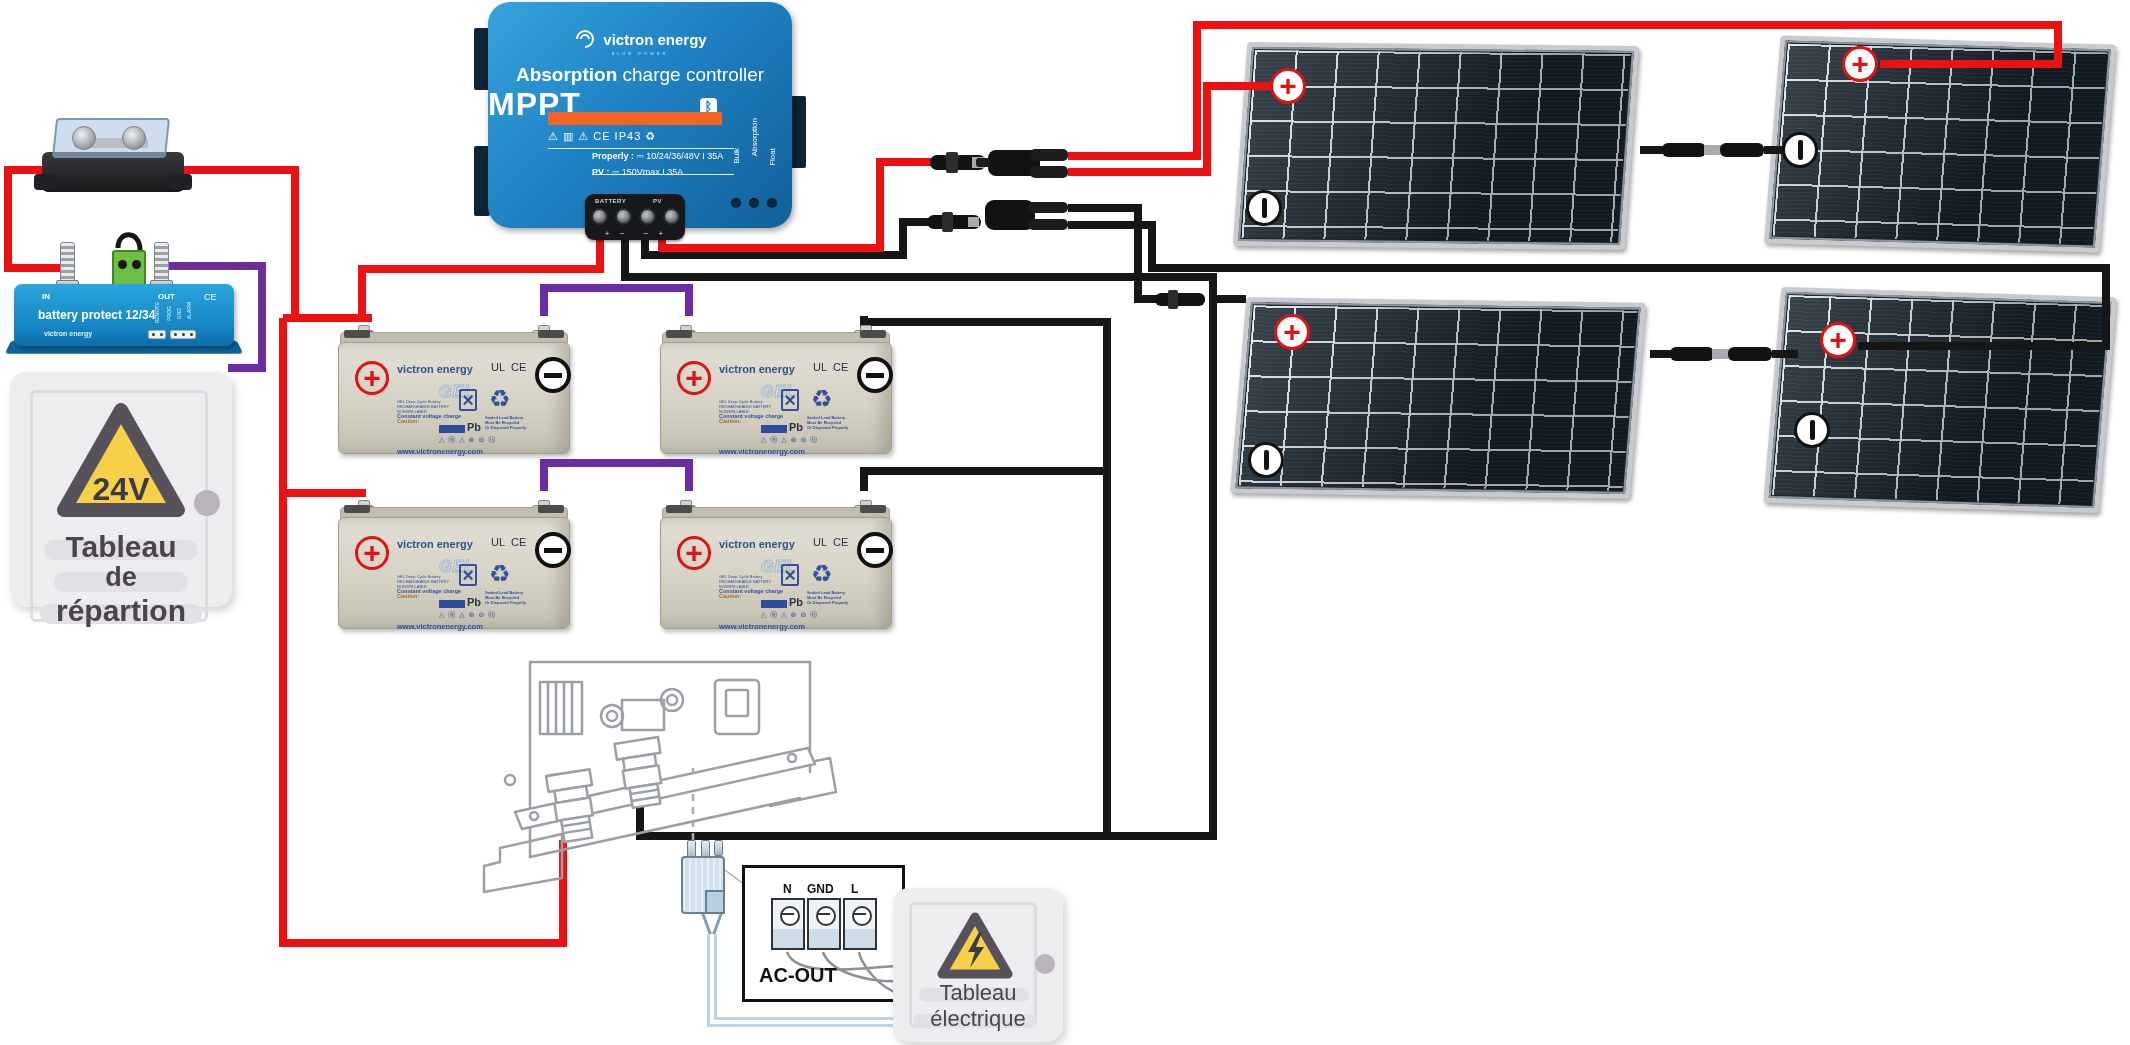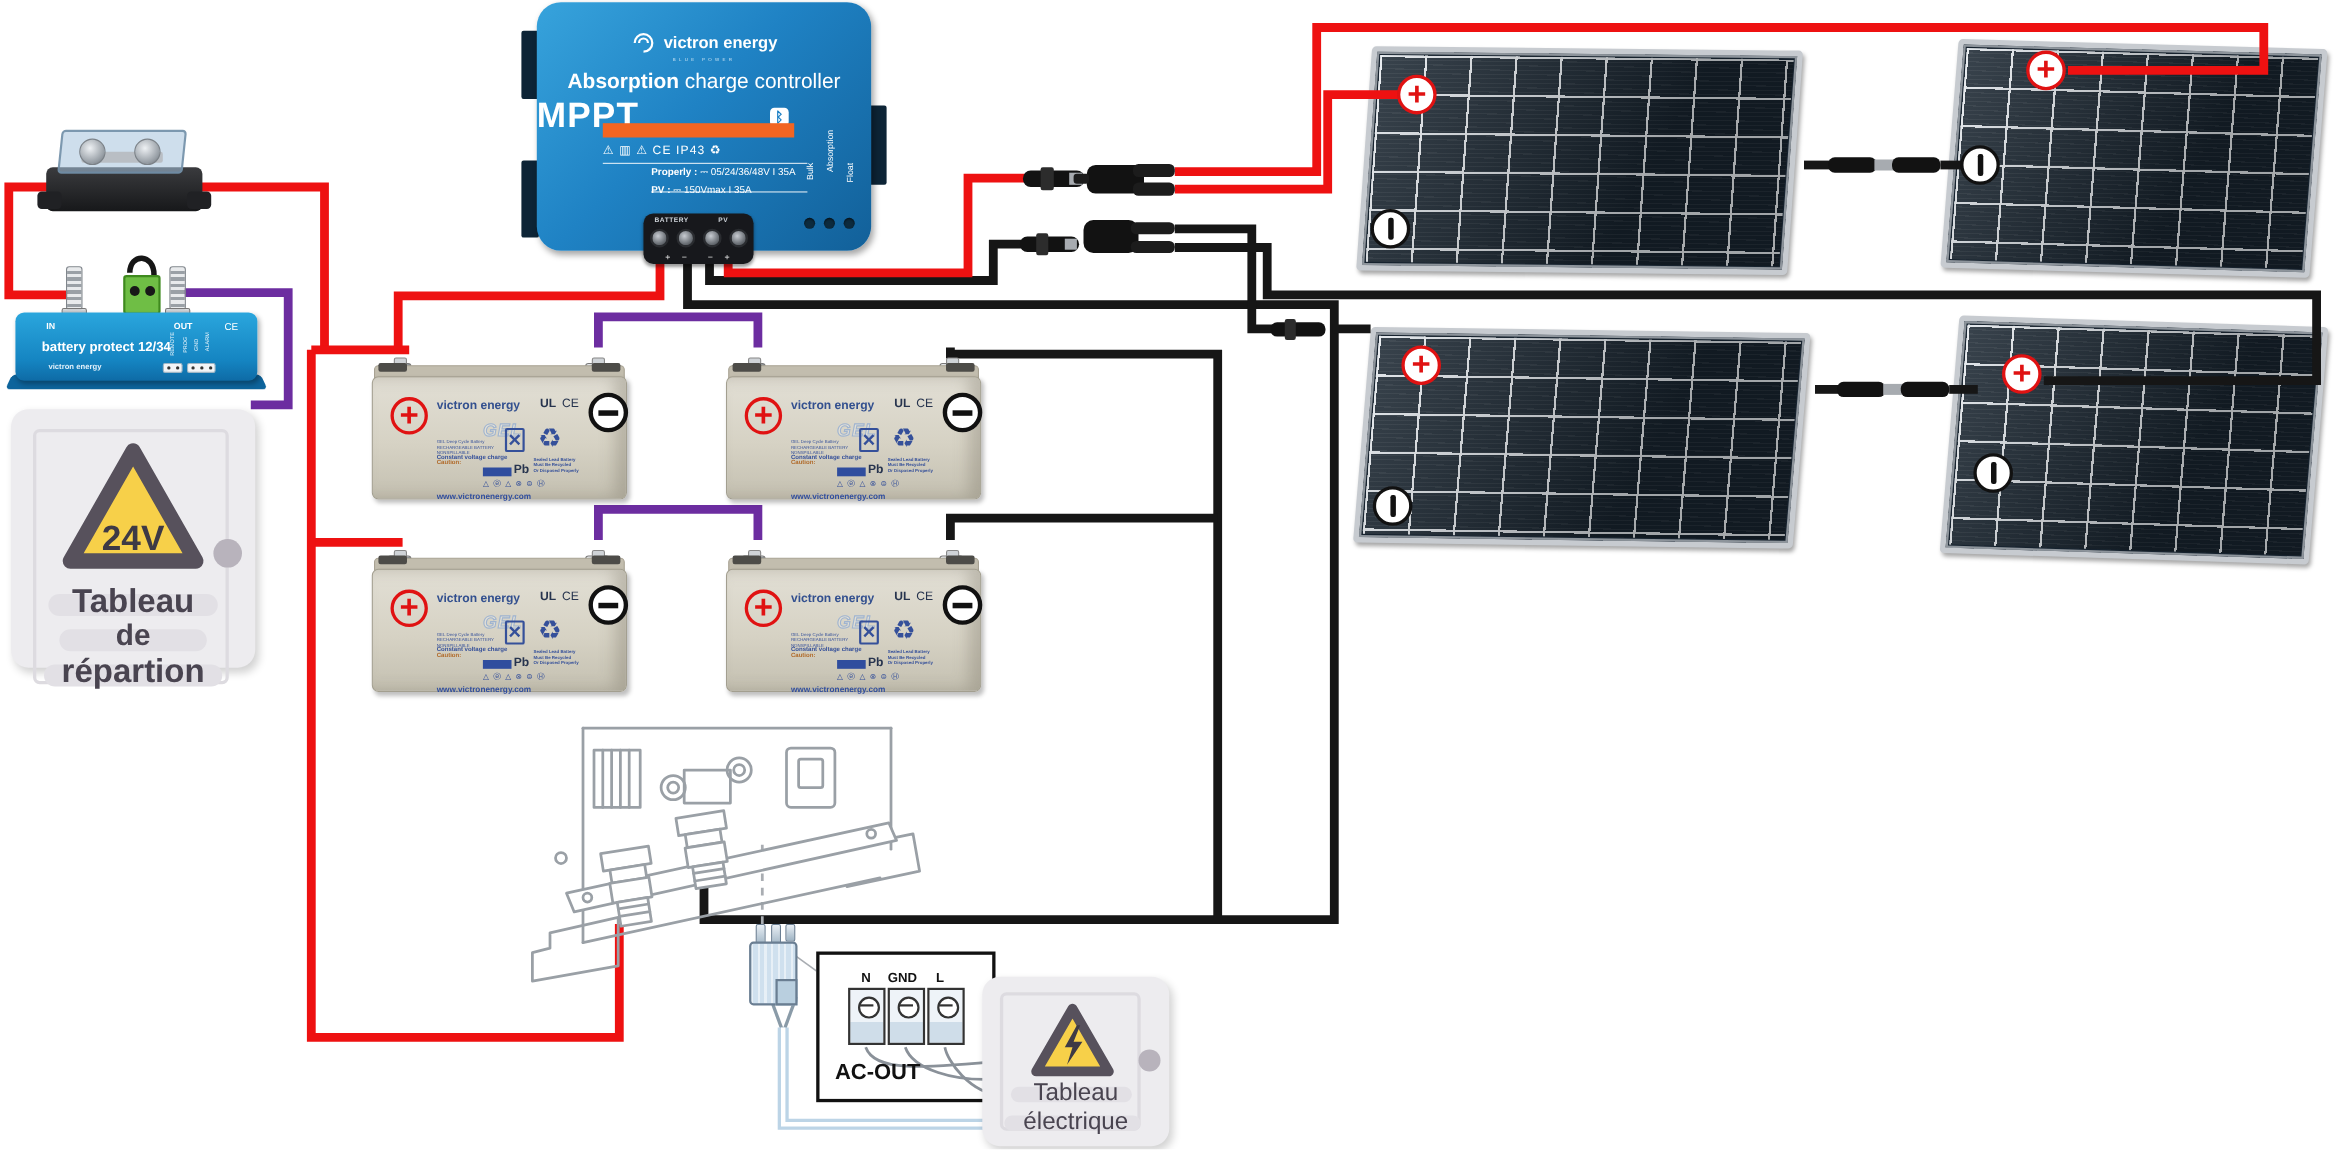--- a/index.html
+++ b/index.html
@@ -130,21 +130,21 @@
   .battery .bminus{position:absolute;left:196px;top:14px;width:36px;height:36px;border-radius:50%;
       border:4px solid #111;background:#fff;display:flex;align-items:center;justify-content:center;}
   .battery .bminus i{width:18px;height:5px;background:#111;display:block;}
   .battery .vlogo{position:absolute;left:58px;top:20px;color:#33508f;font-size:11px;font-weight:bold;white-space:nowrap;}
   .battery .gel{position:absolute;left:100px;top:40px;font-size:16px;font-weight:bold;font-style:italic;
       color:rgba(255,255,255,.25);-webkit-text-stroke:1px #9fb4d0;letter-spacing:1px;}
   .battery .micro{position:absolute;left:58px;top:56px;color:#35509a;font-size:4px;line-height:5px;white-space:nowrap;}
   .battery .ctitle{font-size:5.5px;font-weight:bold;}
   .battery .caution{color:#b06a2a;font-weight:bold;font-size:5.5px;}
   .battery .url{position:absolute;left:58px;top:104px;color:#2f4d9e;font-size:7.5px;font-weight:bold;}
-  .battery .ul{position:absolute;left:152px;top:18px;color:#27344e;font-size:11px;font-weight:bold;}
+  .battery .ul{position:absolute;left:152px;top:18px;color:#27344e;font-size:11px;font-weight:normal;}
   .battery .ce2{position:absolute;left:172px;top:18px;color:#27344e;font-size:11px;}
   .battery .recyc{position:absolute;left:150px;top:44px;color:#35509a;font-size:24px;line-height:24px;}
   .battery .bin{position:absolute;left:120px;top:46px;width:18px;height:22px;border:2px solid #35509a;
       border-radius:2px;color:#35509a;font-size:20px;line-height:18px;text-align:center;font-weight:bold;}
   .battery .rnote{position:absolute;left:146px;top:72px;color:#35509a;font-size:4px;line-height:5px;font-weight:bold;}
   .battery .pbbar{position:absolute;left:100px;top:82px;width:26px;height:8px;background:#2f4d9e;}
   .battery .pb{position:absolute;left:128px;top:78px;color:#27344e;font-size:11px;font-weight:bold;}
   .battery .certrow{position:absolute;left:100px;top:92px;color:#35509a;font-size:7px;letter-spacing:1px;}
 
   
@@ -307,21 +307,21 @@
     <div class="title">
       <b>Absorption</b><span> charge controller</span>
     </div>
     <div class="mppt">MPPT</div>
     <div class="bt">ᛒ</div>
     <div class="orange"></div>
     <div class="certs">⚠ ▥ ⚠  CE  IP43  ♻</div>
     <div class="rule" style="left:60px;top:146px;width:186px"></div>
     <div class="spec" style="left:104px;top:149px">
       <b>Properly :</b>
-      <span>⎓ 05/24/36/48V I 35A</span>
+      <span>⎓ 10/24/36/48V I 35A</span>
     </div>
     <div class="spec" style="left:104px;top:165px">
       <b>PV :</b>
       <span>⎓ 150Vmax I 35A</span>
     </div>
     <div class="rule" style="left:104px;top:172px;width:142px"></div>
 
     <div class="termblock">
       <span class="tlabel" style="left:10px">BATTERY</span>
       <span class="tlabel" style="left:68px">PV</span>

